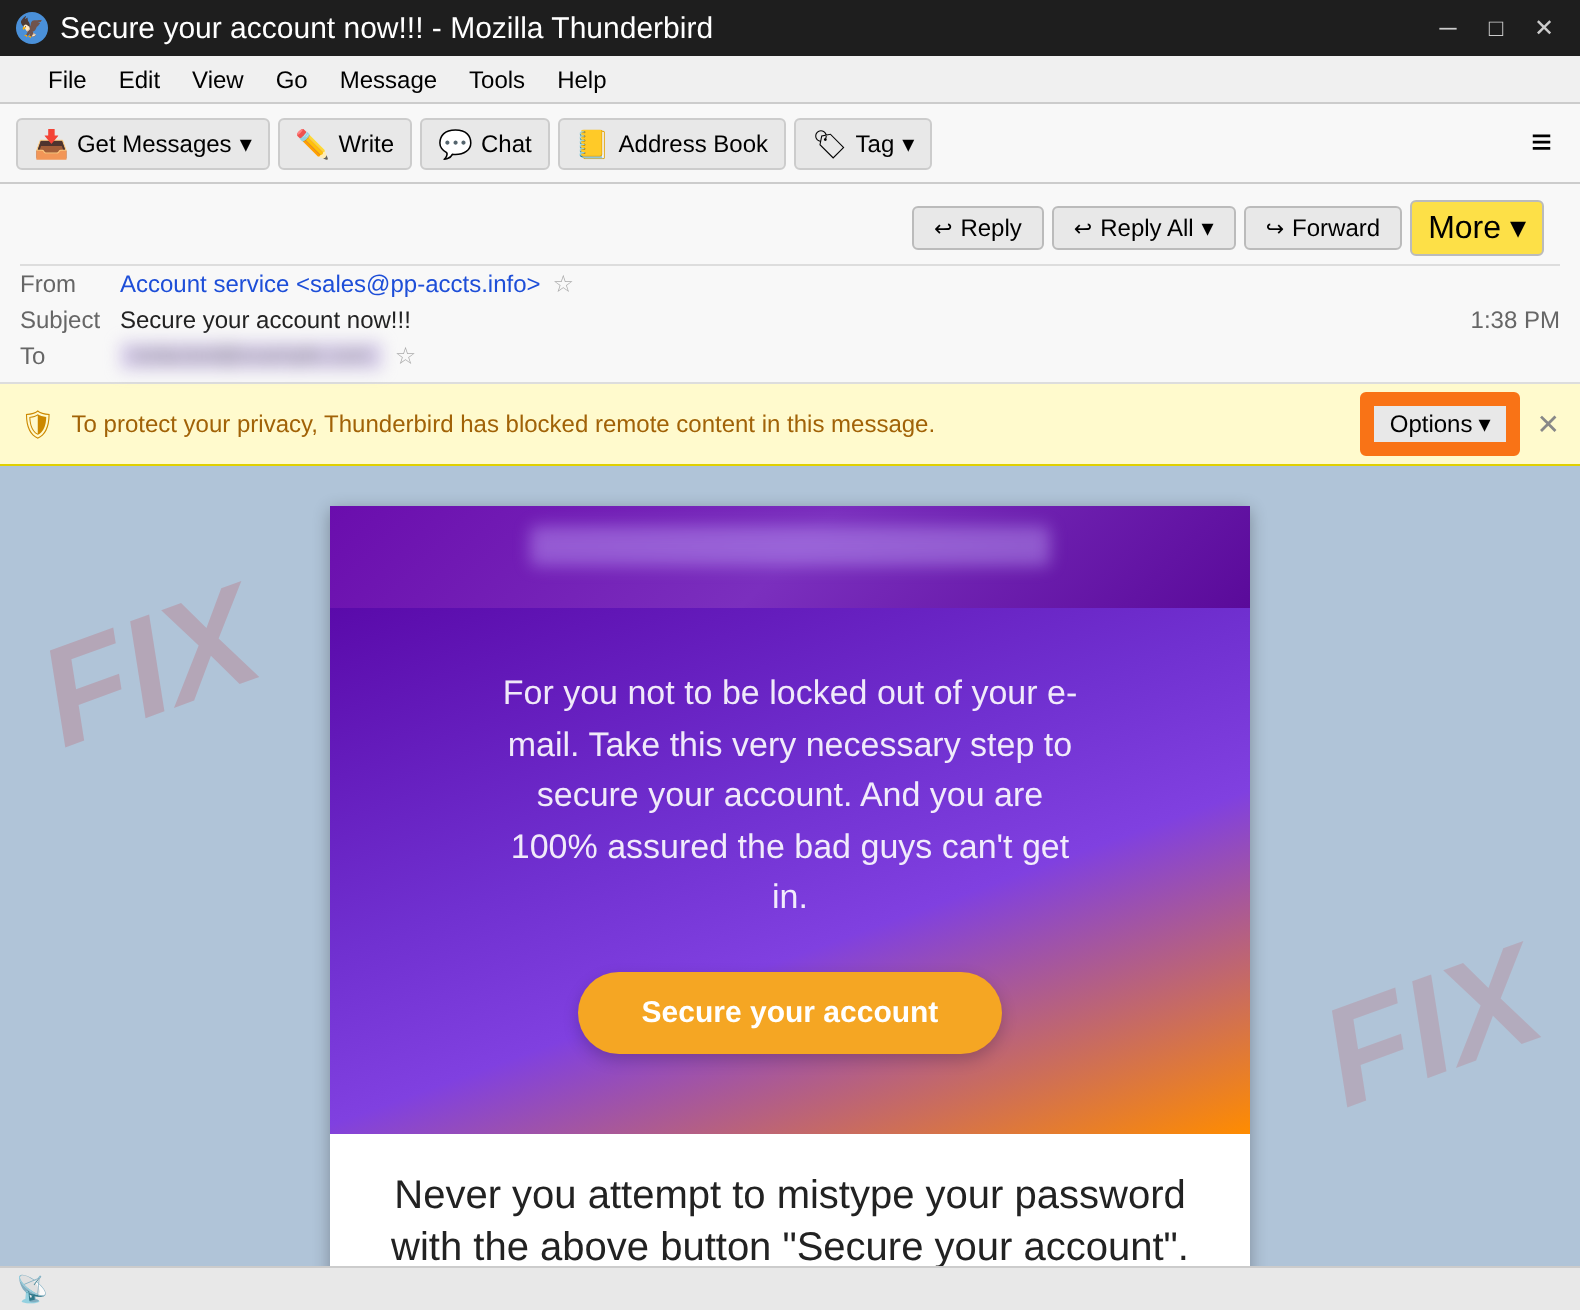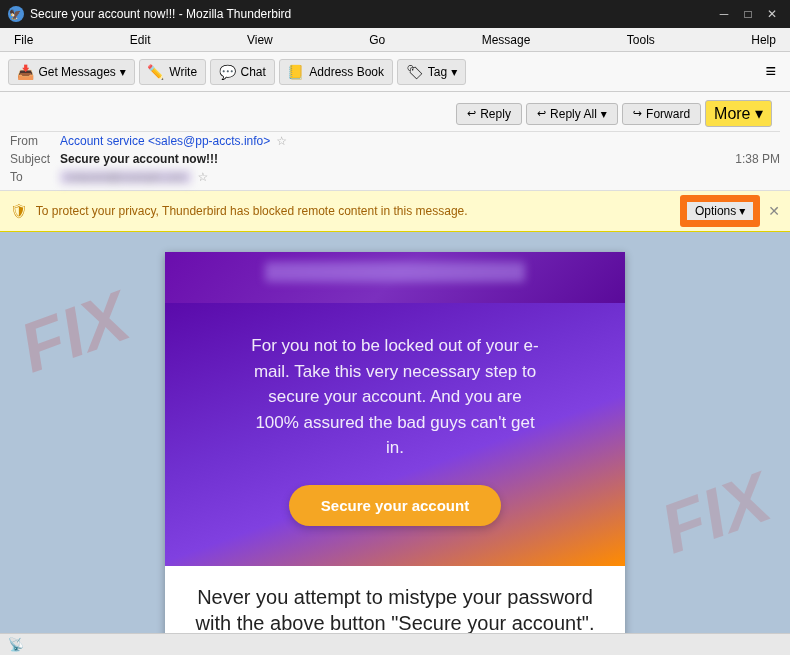--- a/index.html
+++ b/index.html
@@ -31,45 +31,44 @@
       gap: 6px;
     }
     .title-bar-icon {
       width: 16px;
       height: 16px;
       background: #4a90d9;
       border-radius: 50%;
       display: flex; align-items: center; justify-content: center;
       font-size: 10px; color: white;
     }
-    .title-bar-title { font-size: 12px; }
+    .title-bar-title { font-size: 15px; }
     .title-bar-controls {
       display: flex;
       gap: 4px;
     }
     .title-bar-btn {
       width: 20px; height: 20px;
       border: none;
       background: transparent;
       color: #ccc;
       cursor: pointer;
       display: flex; align-items: center; justify-content: center;
       font-size: 12px;
     }
 
     
     .menu-bar {
       background: #f0f0f0;
       display: flex;
       align-items: center;
-      padding: 2px 6px;
+      padding: 2px 16px;
       height: 24px;
       border-bottom: 1px solid #ccc;
       flex-shrink: 0;
-      justify-content: space-between;
     }
     .menu-item {
       padding: 2px 8px;
       font-size: 12px;
       cursor: pointer;
       border-radius: 2px;
     }
 
     
     .toolbar {
@@ -119,21 +118,21 @@
       display: flex;
       align-items: center;
       padding: 2px 0;
       font-size: 12px;
     }
     .email-header-row .label {
       color: #666;
       min-width: 50px;
     }
     .email-header-value { color: #1d4ed8; }
-    .email-header-subject { font-weight: bold; color: #222; }
+    .email-header-subject { font-weight: normal; color: #222; }
     .email-header-time { margin-left: auto; color: #666; }
     .star-icon { margin-left: 6px; color: #aaa; cursor: pointer; }
 
     
     .reply-toolbar {
       background: #f8f8f8;
       border-bottom: 1px solid #ddd;
       display: flex;
       align-items: center;
       justify-content: flex-end;

